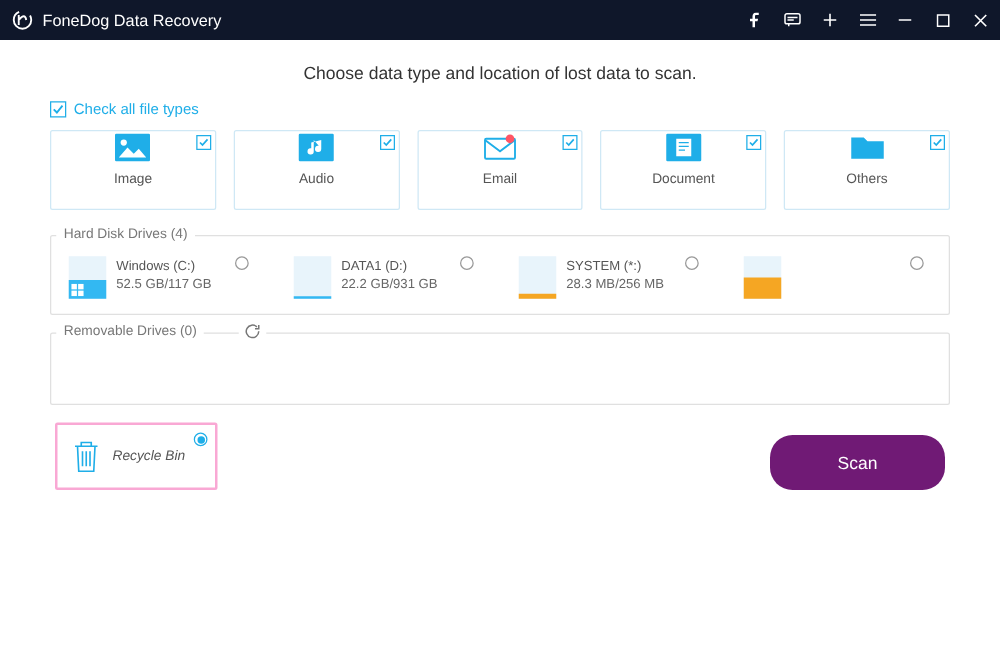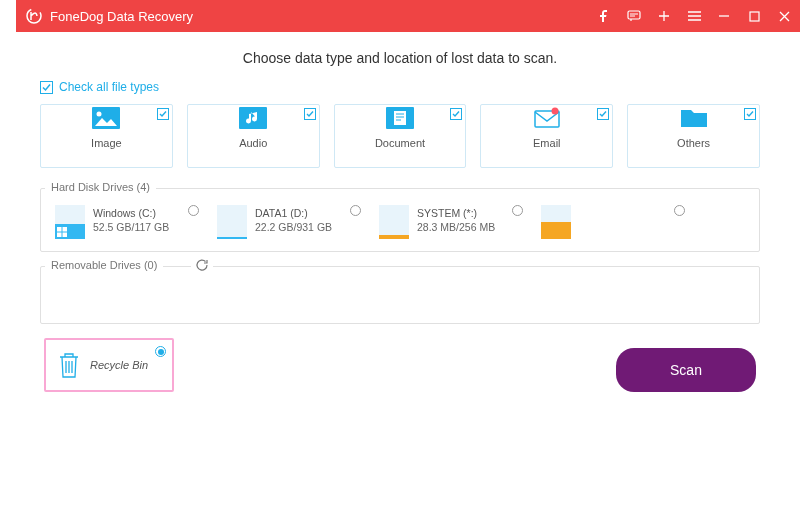--- a/index.html
+++ b/index.html
@@ -1,18 +1,18 @@
 <!DOCTYPE html>
 <html><head>
 <meta charset="utf-8">
 <style>
 * { margin: 0; padding: 0; box-sizing: border-box; font-family: -apple-system, "Segoe UI", Arial, sans-serif; }
 body { width: 800px; height: 523px; background: #fff; overflow: hidden; font-size: 12px; color: #333; }
 
-.titlebar { height: 32px; background: #ef4444; display: flex; align-items: center; padding: 0 8px; color: #fff; margin-left: 16px; }
+.titlebar { height: 32px; background: #0f172a; display: flex; align-items: center; padding: 0 8px; color: #fff; }
 .titlebar .logo { width: 20px; height: 20px; display: flex; align-items: center; justify-content: center; margin-right: 6px; }
 .titlebar .title { font-size: 13px; flex: 1; }
 .titlebar .win-icons { display: flex; gap: 14px; align-items: center; }
 .titlebar .win-icons span { width: 16px; height: 16px; display: flex; align-items: center; justify-content: center; cursor: pointer; }
 
 .content { padding: 18px 40px 8px 40px; }
 .heading { text-align: center; font-size: 14px; color: #333; margin-bottom: 14px; font-weight: normal; }
 
 .checkall { display: flex; align-items: center; gap: 6px; color: #1faee8; font-size: 12px; margin-bottom: 10px; }
 .checkall .cb { width: 13px; height: 13px; border: 1px solid #1faee8; display: flex; align-items: center; justify-content: center; }
@@ -21,21 +21,21 @@
 .types { display: flex; gap: 14px; margin-bottom: 20px; }
 .type-card { position: relative; flex: 1; height: 64px; border: 1px solid #cfe8f5; border-radius: 2px; display: flex; flex-direction: column; align-items: center; justify-content: flex-start; gap: 6px; cursor: pointer; }
 .type-card .tick { position: absolute; top: 3px; right: 3px; width: 12px; height: 12px; border: 1px solid #1faee8; display: flex; align-items: center; justify-content: center; }
 .type-card .t-label { font-size: 11px; color: #555; }
 .type-card .ficon { width: 30px; height: 26px; display: flex; align-items: center; justify-content: center; }
 
 .section { border: 1px solid #e0e0e0; border-radius: 2px; padding: 10px 14px 12px 14px; margin-bottom: 14px; position: relative; }
 .section-title { position: absolute; top: -8px; left: 4px; background: #fff; padding: 0 6px; font-size: 11px; color: #777; }
 .refresh { position: absolute; top: -9px; left: 150px; background: #fff; padding: 0 4px; }
 
-.drives { display: flex; gap: 12px; margin-top: 6px; }
+.drives { display: flex; gap: 30px; margin-top: 6px; }
 .drive { width: 150px; display: flex; gap: 8px; position: relative; }
 .drive .radio { position: absolute; top: 0; right: 6px; width: 11px; height: 11px; border: 1px solid #999; border-radius: 50%; background: #fff; cursor: pointer; }
 .drive .dicon { width: 30px; height: 34px; position: relative; flex-shrink: 0; }
 .drive .bar-bg { width: 30px; height: 34px; background: #e8f4fb; }
 .drive .bar-fill { position: absolute; bottom: 0; left: 0; width: 30px; }
 .drive .bar-fill.blue { background: #33b8f2; }
 .drive .bar-fill.orange { background: #f5a623; }
 .drive .winlogo { position: absolute; bottom: 2px; left: 2px; width: 10px; height: 10px; }
 .drive .dtext { display: flex; flex-direction: column; gap: 2px; font-size: 10.5px; color: #666; padding-top: 2px; }
 .drive .dname { color: #555; }
@@ -146,41 +146,41 @@
         <span class="t-label">Audio</span>
       </div>
       <div class="type-card">
         <span class="tick">
           <svg width="8" height="8" viewBox="0 0 8 8">
             <path d="M1 4L3 6L7 1.5" stroke="#1faee8" stroke-width="1.4" fill="none"></path>
           </svg>
         </span>
         <span class="ficon">
           <svg width="30" height="24" viewBox="0 0 30 24">
+            <rect x="3" y="5" width="24" height="16" rx="1" fill="none" stroke="#1faee8" stroke-width="1.5"></rect>
+            <path d="M3 6L15 15L27 6" fill="none" stroke="#1faee8" stroke-width="1.5"></path>
+            <circle cx="23" cy="5" r="3.5" fill="#f56"></circle>
+          </svg>
+        </span>
+        <span class="t-label">Email</span>
+      </div>
+      <div class="type-card">
+        <span class="tick">
+          <svg width="8" height="8" viewBox="0 0 8 8">
+            <path d="M1 4L3 6L7 1.5" stroke="#1faee8" stroke-width="1.4" fill="none"></path>
+          </svg>
+        </span>
+        <span class="ficon">
+          <svg width="30" height="24" viewBox="0 0 30 24">
             <rect x="1" y="1" width="28" height="22" rx="1" fill="#1faee8"></rect>
             <rect x="9" y="5" width="12" height="14" fill="#fff"></rect>
             <path d="M11 8H19M11 11H19M11 14H16" stroke="#1faee8" stroke-width="1"></path>
           </svg>
         </span>
         <span class="t-label">Document</span>
-      </div>
-      <div class="type-card">
-        <span class="tick">
-          <svg width="8" height="8" viewBox="0 0 8 8">
-            <path d="M1 4L3 6L7 1.5" stroke="#1faee8" stroke-width="1.4" fill="none"></path>
-          </svg>
-        </span>
-        <span class="ficon">
-          <svg width="30" height="24" viewBox="0 0 30 24">
-            <rect x="3" y="5" width="24" height="16" rx="1" fill="none" stroke="#1faee8" stroke-width="1.5"></rect>
-            <path d="M3 6L15 15L27 6" fill="none" stroke="#1faee8" stroke-width="1.5"></path>
-            <circle cx="23" cy="5" r="3.5" fill="#f56"></circle>
-          </svg>
-        </span>
-        <span class="t-label">Email</span>
       </div>
       <div class="type-card">
         <span class="tick">
           <svg width="8" height="8" viewBox="0 0 8 8">
             <path d="M1 4L3 6L7 1.5" stroke="#1faee8" stroke-width="1.4" fill="none"></path>
           </svg>
         </span>
         <span class="ficon">
           <svg width="30" height="24" viewBox="0 0 30 24">
             <path d="M2 4H12L15 7H28V21H2Z" fill="#1faee8"></path>

